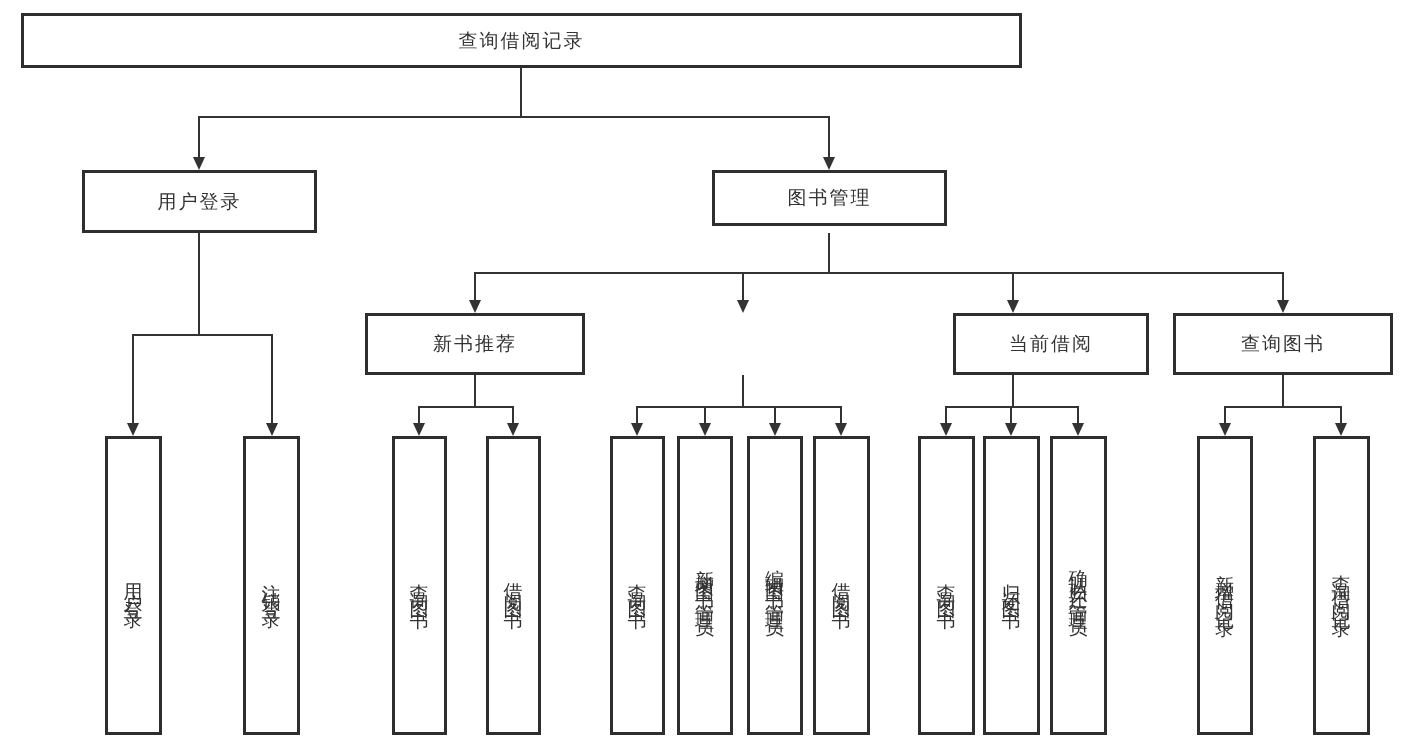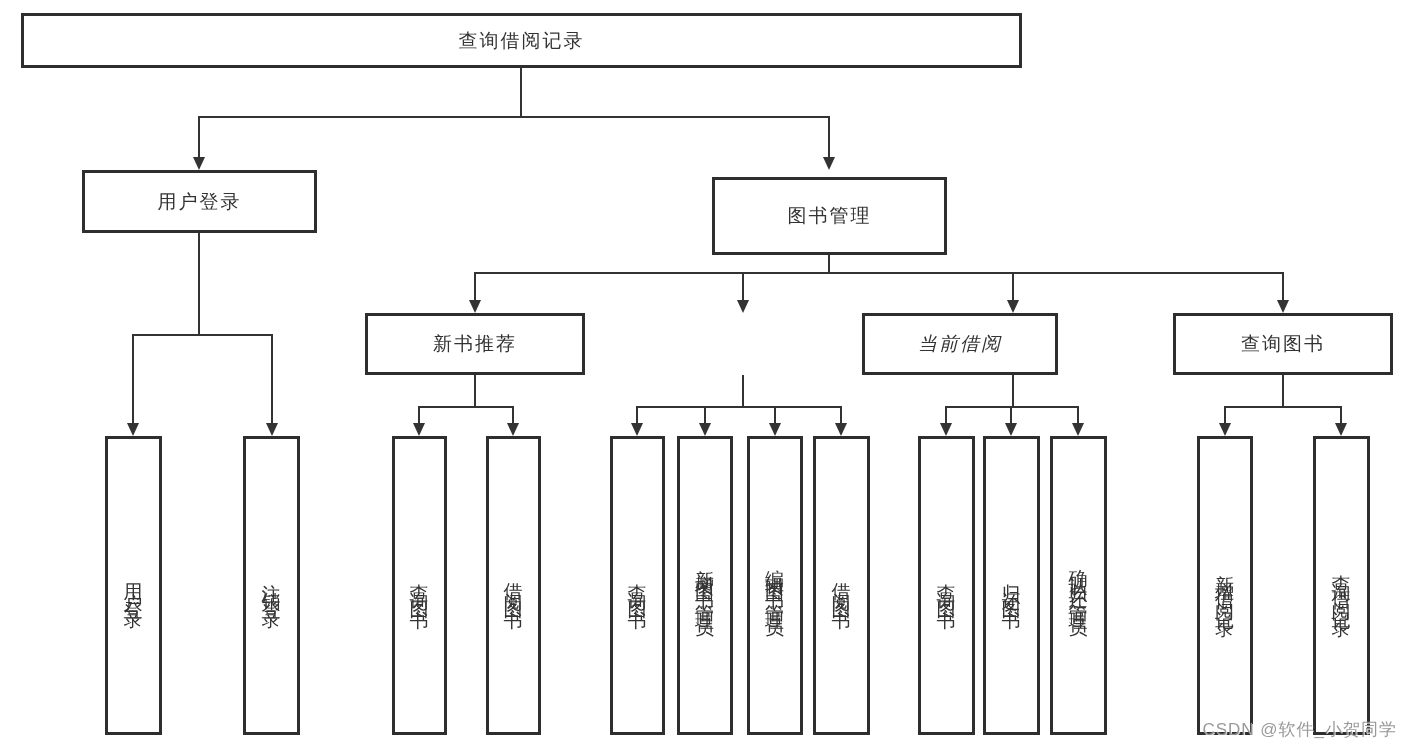--- a/index.html
+++ b/index.html
@@ -94,28 +94,28 @@
       <div class="arrowhead" style="left: 1335px; top: 423px;"></div>
     </div>
 
   <div class="box" style="left:21px;top:13px;width:1001px;height:55px;">
     <span class="hlabel">查询借阅记录</span>
   </div>
 
   <div class="box" style="left:82px;top:170px;width:235px;height:63px;">
     <span class="hlabel">用户登录</span>
   </div>
-  <div class="box" style="left:712px;top:170px;width:235px;height:78px;margin-top:7px;">
+  <div class="box" style="left:712px;top:170px;width:235px;height:56px;">
     <span class="hlabel">图书管理</span>
   </div>
 
   <div class="box" style="left:365px;top:313px;width:220px;height:62px;">
     <span class="hlabel">新书推荐</span>
   </div>
-  <div class="box" style="left:862px;top:313px;width:196px;height:62px;font-style:italic;">
+  <div class="box" style="left:953px;top:313px;width:196px;height:62px;">
     <span class="hlabel">当前借阅</span>
   </div>
   <div class="box" style="left:1173px;top:313px;width:220px;height:62px;">
     <span class="hlabel">查询图书</span>
   </div>
 
   <div class="box leaf" style="left:105px;top:436px;width:57px;height:299px;">
     <span class="vlabel">用户登录</span>
   </div>
   <div class="box leaf" style="left:243px;top:436px;width:57px;height:299px;">
@@ -152,14 +152,13 @@
     <span class="vlabel long">确认归还（管理员）</span>
   </div>
 
   <div class="box leaf" style="left:1197px;top:436px;width:56px;height:299px;">
     <span class="vlabel">新增借阅记录</span>
   </div>
   <div class="box leaf" style="left:1313px;top:436px;width:57px;height:299px;">
     <span class="vlabel">查询借阅记录</span>
   </div>
 
-  <div class="watermark">CSDN @软件_小贺同学</div>
 </div>
 
 </body></html>

